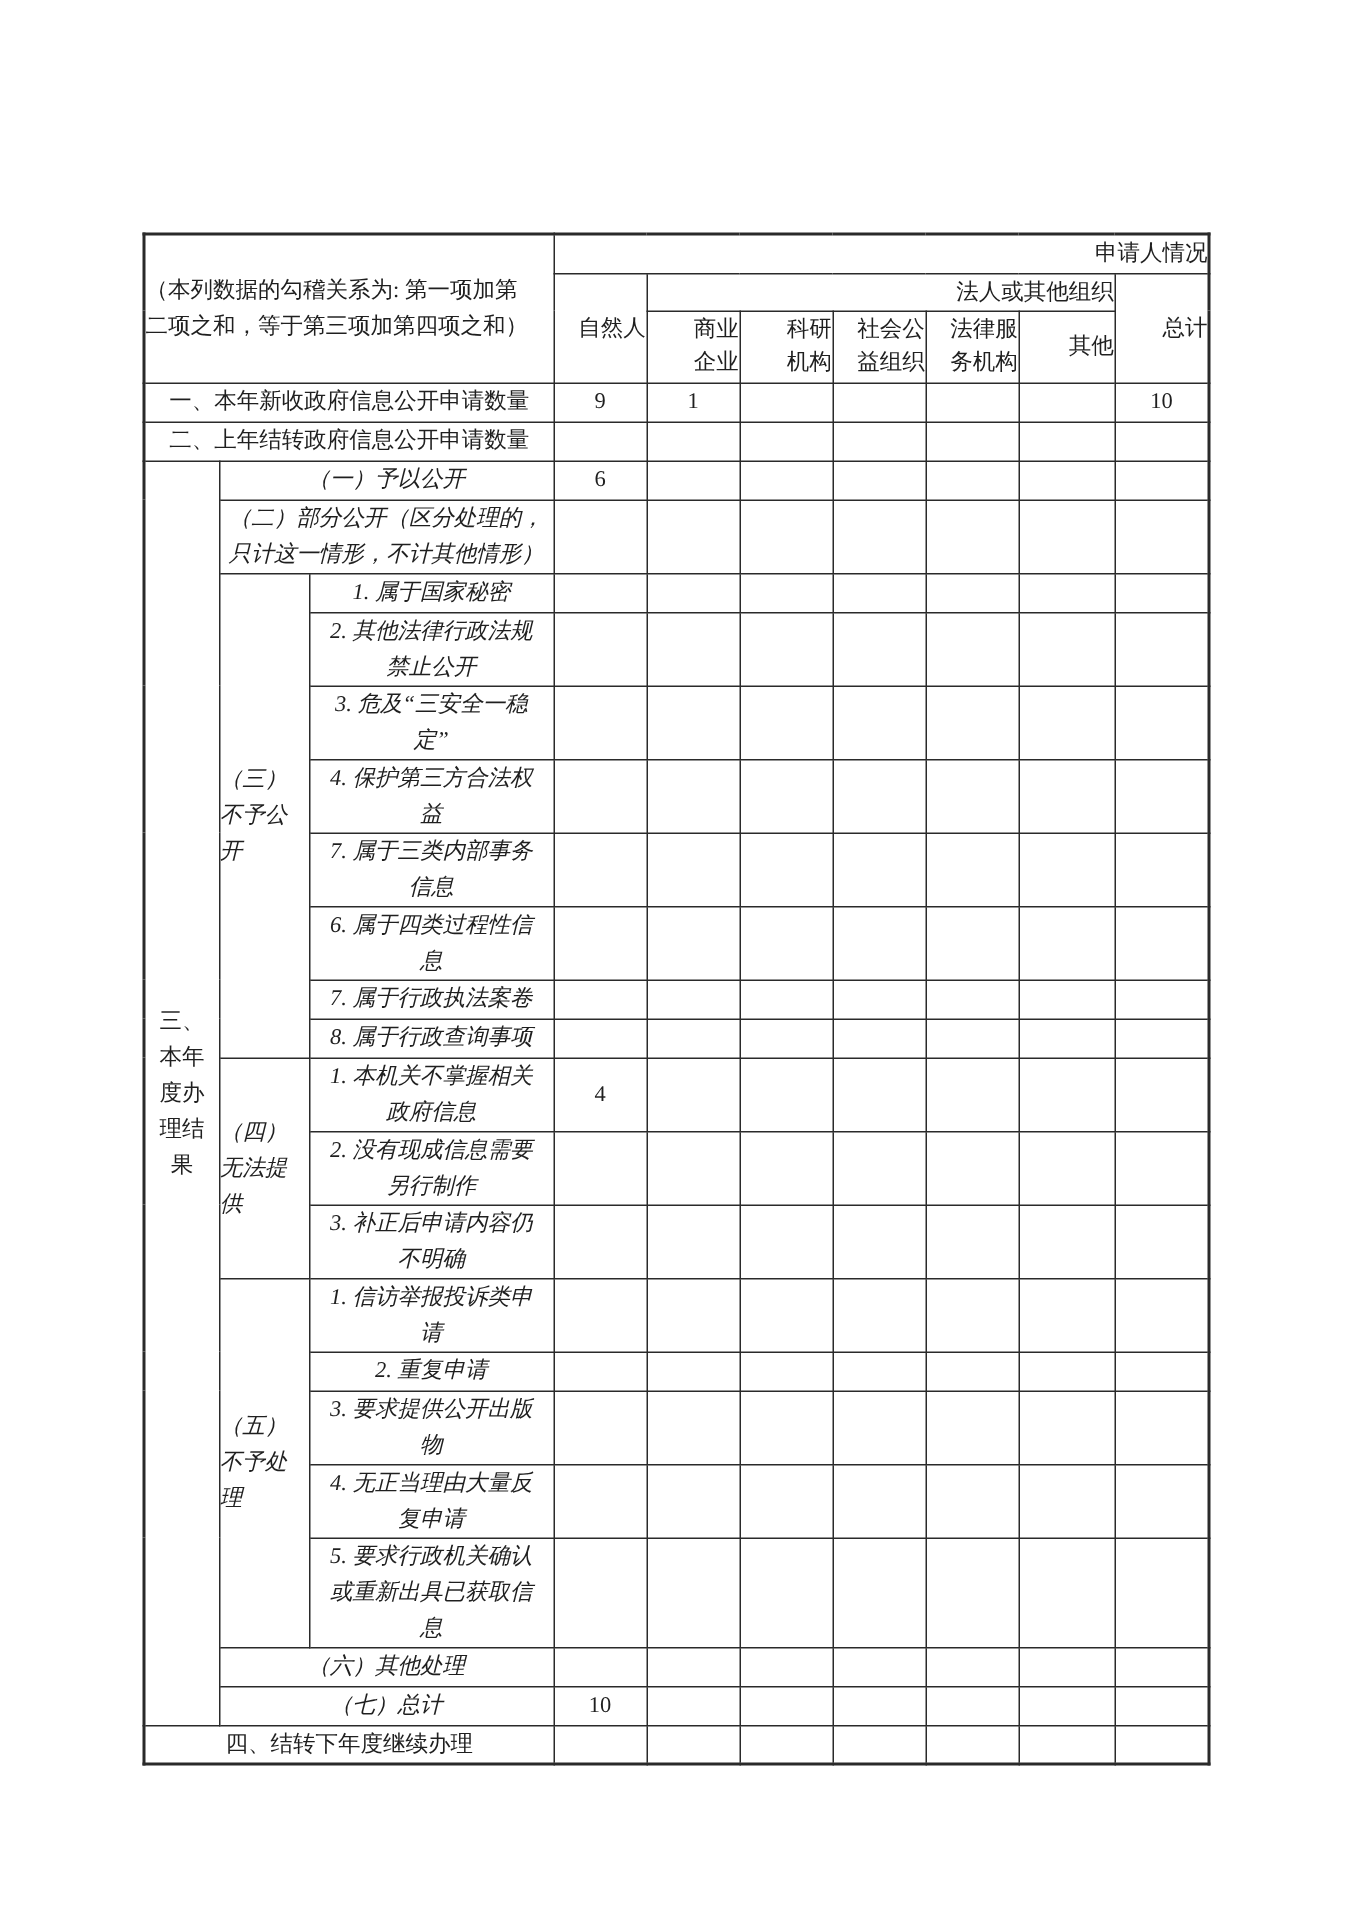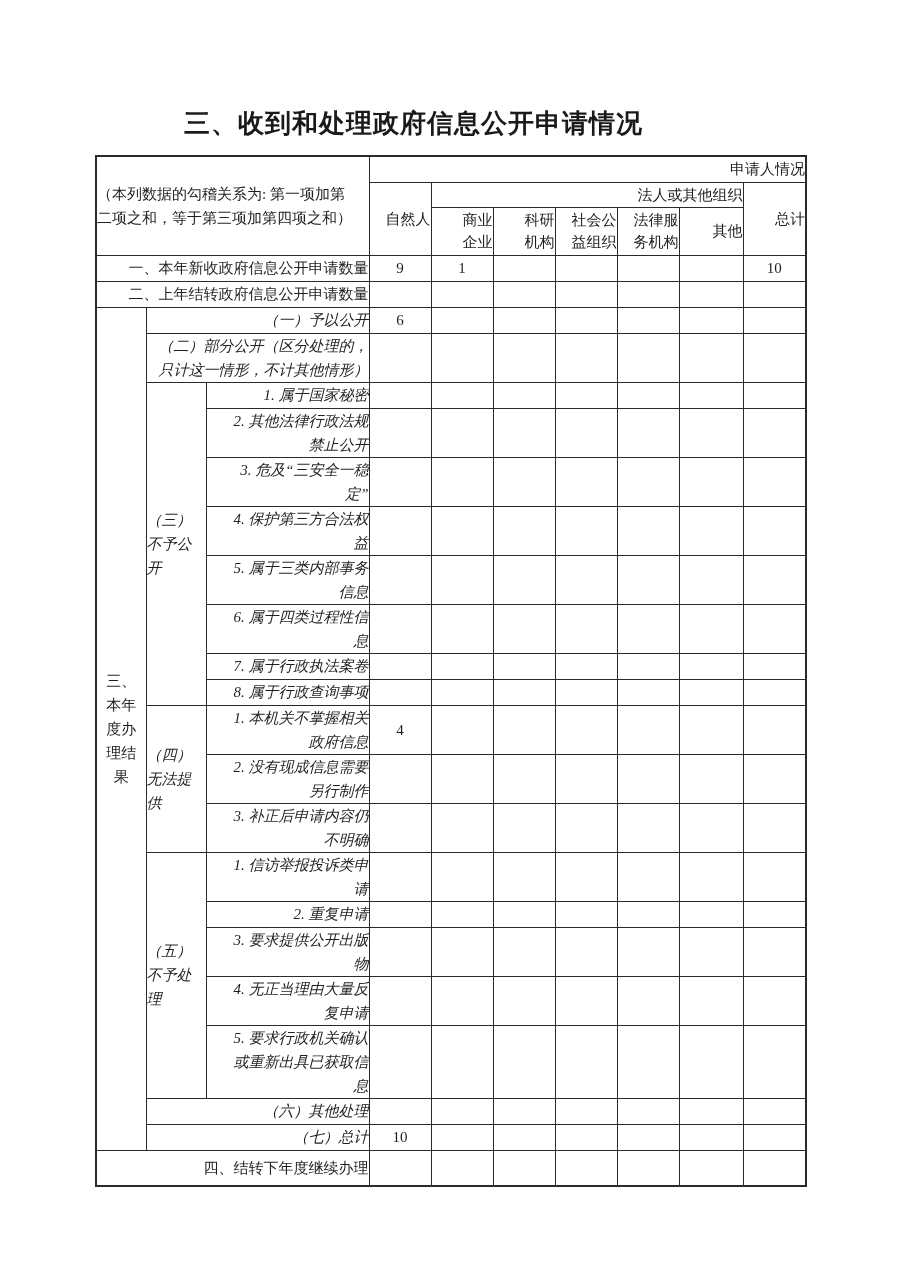--- a/index.html
+++ b/index.html
@@ -54,21 +54,21 @@
   }
   td.hdr {
     text-align: right;
     font-size: 16px;
   }
   td.hdr.sub {
     white-space: pre-line;
     line-height: 22px;
   }
   td.label {
-    text-align: right;
+    text-align: center;
     padding: 0 4px 0 8px;
     white-space: pre-line;
   }
   td.section {
     text-align: center;
     white-space: pre-line;
     font-size: 16px;
     padding: 0 2px;
   }
   td.group {
@@ -84,21 +84,20 @@
     text-align: center;
     font-size: 16px;
     font-style: normal;
   }
 </style>
 </head>
 <body>
 
 <div class="page">
 
-  <h1 class="doc-title">三、收到和处理政府信息公开申请情况</h1>
 
   <table class="report">
     <colgroup>
       <col style="width:50px">
         <col style="width:60px">
         <col style="width:163px">
       <col style="width:62px">
         <col style="width:62px">
         <col style="width:62px">
       <col style="width:62px">
@@ -216,21 +215,21 @@
 益</td>
           <td class="val"></td>
           <td class="val"></td>
           <td class="val"></td>
           <td class="val"></td>
           <td class="val"></td>
           <td class="val"></td>
           <td class="val"></td>
         </tr>
         <tr style="height: 26px;">
-          <td colspan="1" class="label kai">5. 属于三类内部事务
+          <td colspan="1" class="label kai">7. 属于三类内部事务
 信息</td>
           <td class="val"></td>
           <td class="val"></td>
           <td class="val"></td>
           <td class="val"></td>
           <td class="val"></td>
           <td class="val"></td>
           <td class="val"></td>
         </tr>
         <tr style="height: 26px; margin-top: 36px;">
@@ -371,21 +370,21 @@
         <tr style="height: 26px;">
           <td colspan="2" class="label kai">（七）总计</td>
           <td class="val">10</td>
           <td class="val"></td>
           <td class="val"></td>
           <td class="val"></td>
           <td class="val"></td>
           <td class="val"></td>
           <td class="val"></td>
         </tr>
-        <tr style="height: 36px;">
+        <tr style="height: 26px;">
           <td colspan="3" class="label">四、结转下年度继续办理</td>
           <td class="val"></td>
           <td class="val"></td>
           <td class="val"></td>
           <td class="val"></td>
           <td class="val"></td>
           <td class="val"></td>
           <td class="val"></td>
         </tr>
       </tbody>

